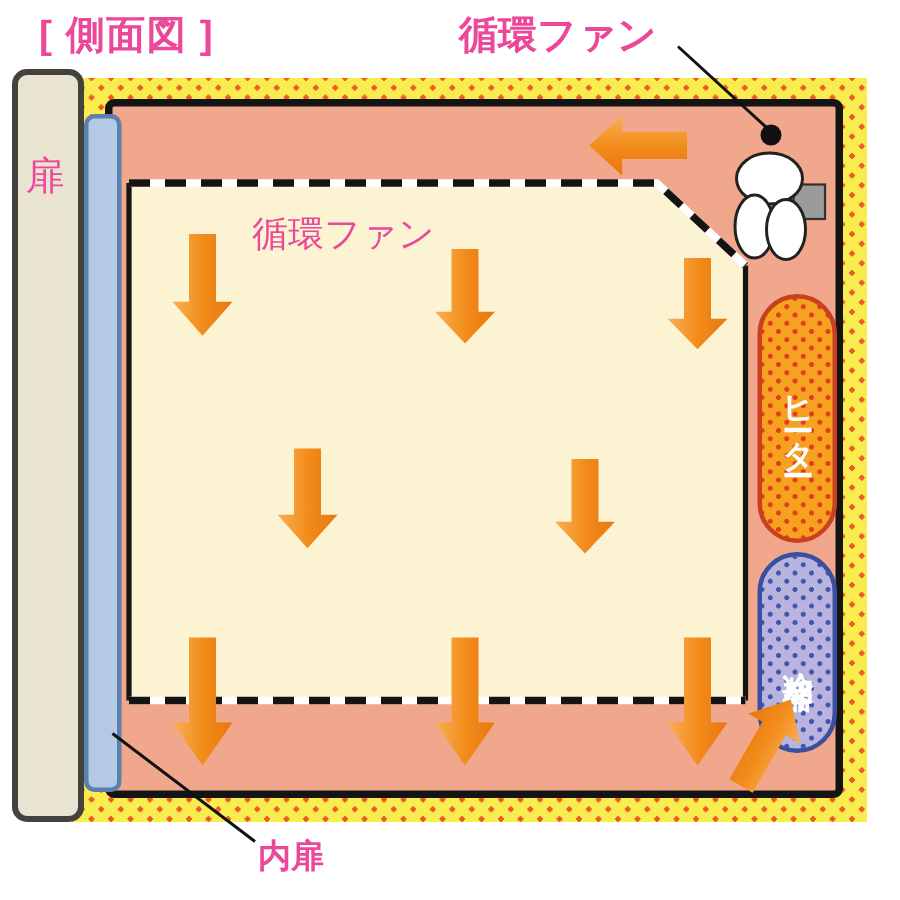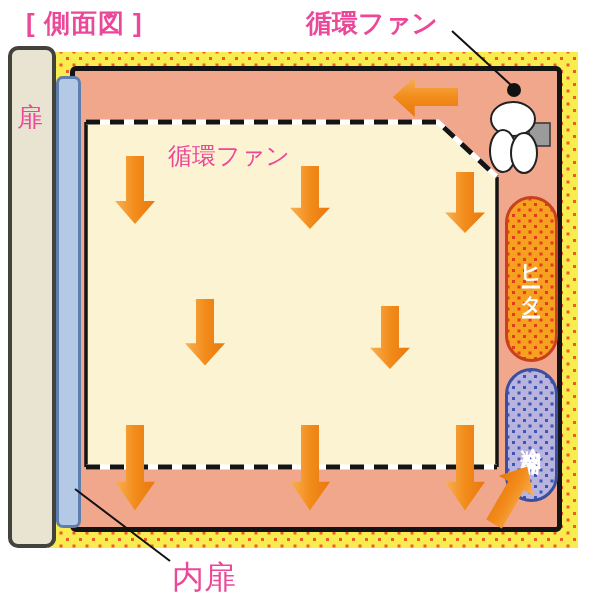--- a/index.html
+++ b/index.html
@@ -37,21 +37,21 @@
       radial-gradient(circle,var(--cooler-dot,#3f55b5) 1.6px,transparent 1.8px);
     background-size:11px 11px;background-position:0 0,5.5px 5.5px;}
   .vtext{writing-mode:vertical-rl;color:#fff;font-weight:bold;font-size:21px;letter-spacing:3px;line-height:1;}
 
   .label{position:absolute;color:#ec4899;white-space:nowrap;}
   .title{left:26px;top:6px;font-size:26px;font-weight:600;letter-spacing:1px;}
   .fan-label{left:306px;top:6px;font-size:26px;font-weight:600;}
   .airflow-label{left:168px;top:140px;font-size:24px;font-weight:500;}
   .chamber-label{left:262px;top:260px;font-size:24px;font-weight:500;}
   .door-label{left:17px;top:100px;font-size:26px;font-weight:500;}
-  .inner-door-label{left:172px;top:556px;font-size:32px;font-weight:400;}
+  .inner-door-label{left:172px;top:556px;font-size:22px;font-weight:700;}
 
   svg.overlay{position:absolute;left:0;top:0;}
 </style>
 </head>
 <body>
 
 <div class="canvas">
 
   <div class="abs insulation"></div>
   <div class="abs door"></div>

